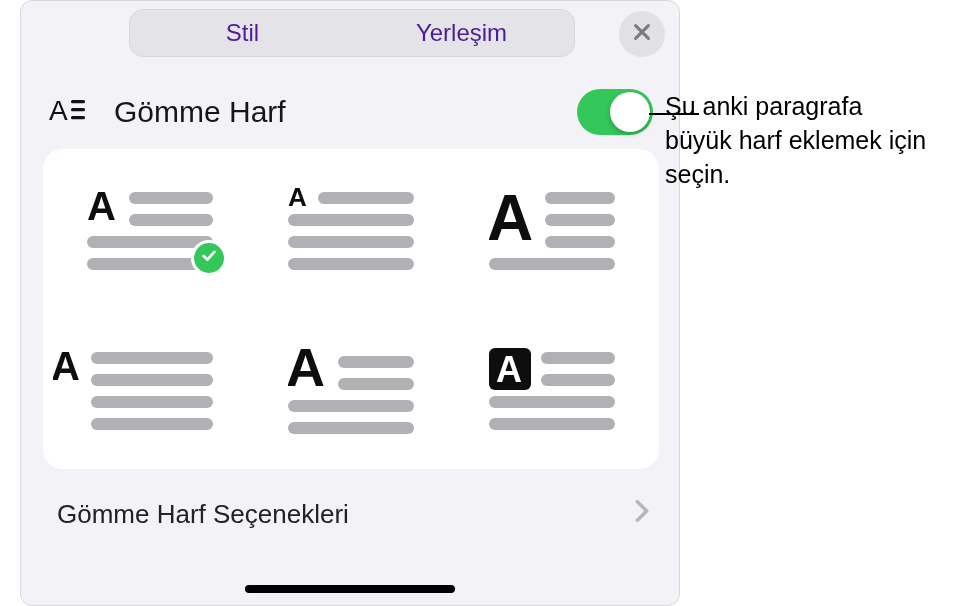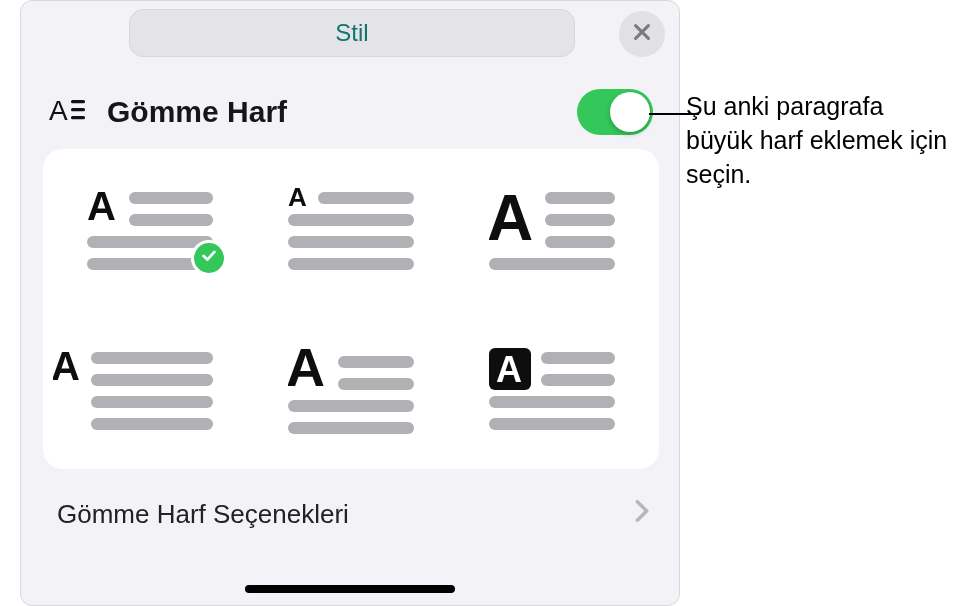--- a/index.html
+++ b/index.html
@@ -36,21 +36,21 @@
     display: flex;
     padding: 3px;
     border: 0.5px solid #d7d6da;
   }
   .tab {
     flex: 1;
     display: flex;
     align-items: center;
     justify-content: center;
     font-size: 24px;
-    color: #0f766e;
+    color: #4c1d95;
     border-radius: 11px;
     cursor: pointer;
   }
   .tab.active {
     background: #ffffff;
     font-weight: 600;
     color: #111;
     box-shadow: 0 1px 3px rgba(0,0,0,0.15);
   }
 
@@ -78,23 +78,24 @@
     display: flex;
     align-items: center;
     gap: 20px;
   }
   .dropcap-icon {
     width: 40px; height: 36px;
     display: flex; align-items: center; justify-content: center;
   }
   .section-title {
     font-size: 30px;
-    font-weight: 700;
+    font-weight: 400;
     color: #161616;
     flex: 1;
+    margin-left: 7px;
   }
 
   
   .toggle {
     width: 76px;
     height: 46px;
     border-radius: 23px;
     background: #34c759;
     position: relative;
     cursor: pointer;
@@ -182,34 +183,35 @@
     position: absolute;
     top: 113px;
     left: 649px;
     width: 50px;
     height: 2px;
     background: #000;
   }
   .callout-text {
     position: absolute;
     top: 90px;
-    left: 686px;
+    left: 665px;
     width: 265px;
     font-size: 25px;
     line-height: 1.35;
     color: #000;
   }
 </style>
 </head>
 <body>
 
 <div class="panel">
 
   <div class="tabbar">
     <div class="tab">Stil</div>
+    <div class="tab">Yerleşim</div>
   </div>
 
   <div class="close-btn">
     <span>
       <svg viewBox="0 0 24 24">
           <path d="M5 5 L19 19 M19 5 L5 19" stroke="#7a7a80" stroke-width="3.4" stroke-linecap="round" fill="none"></path>
         </svg>
     </span>
   </div>
 

